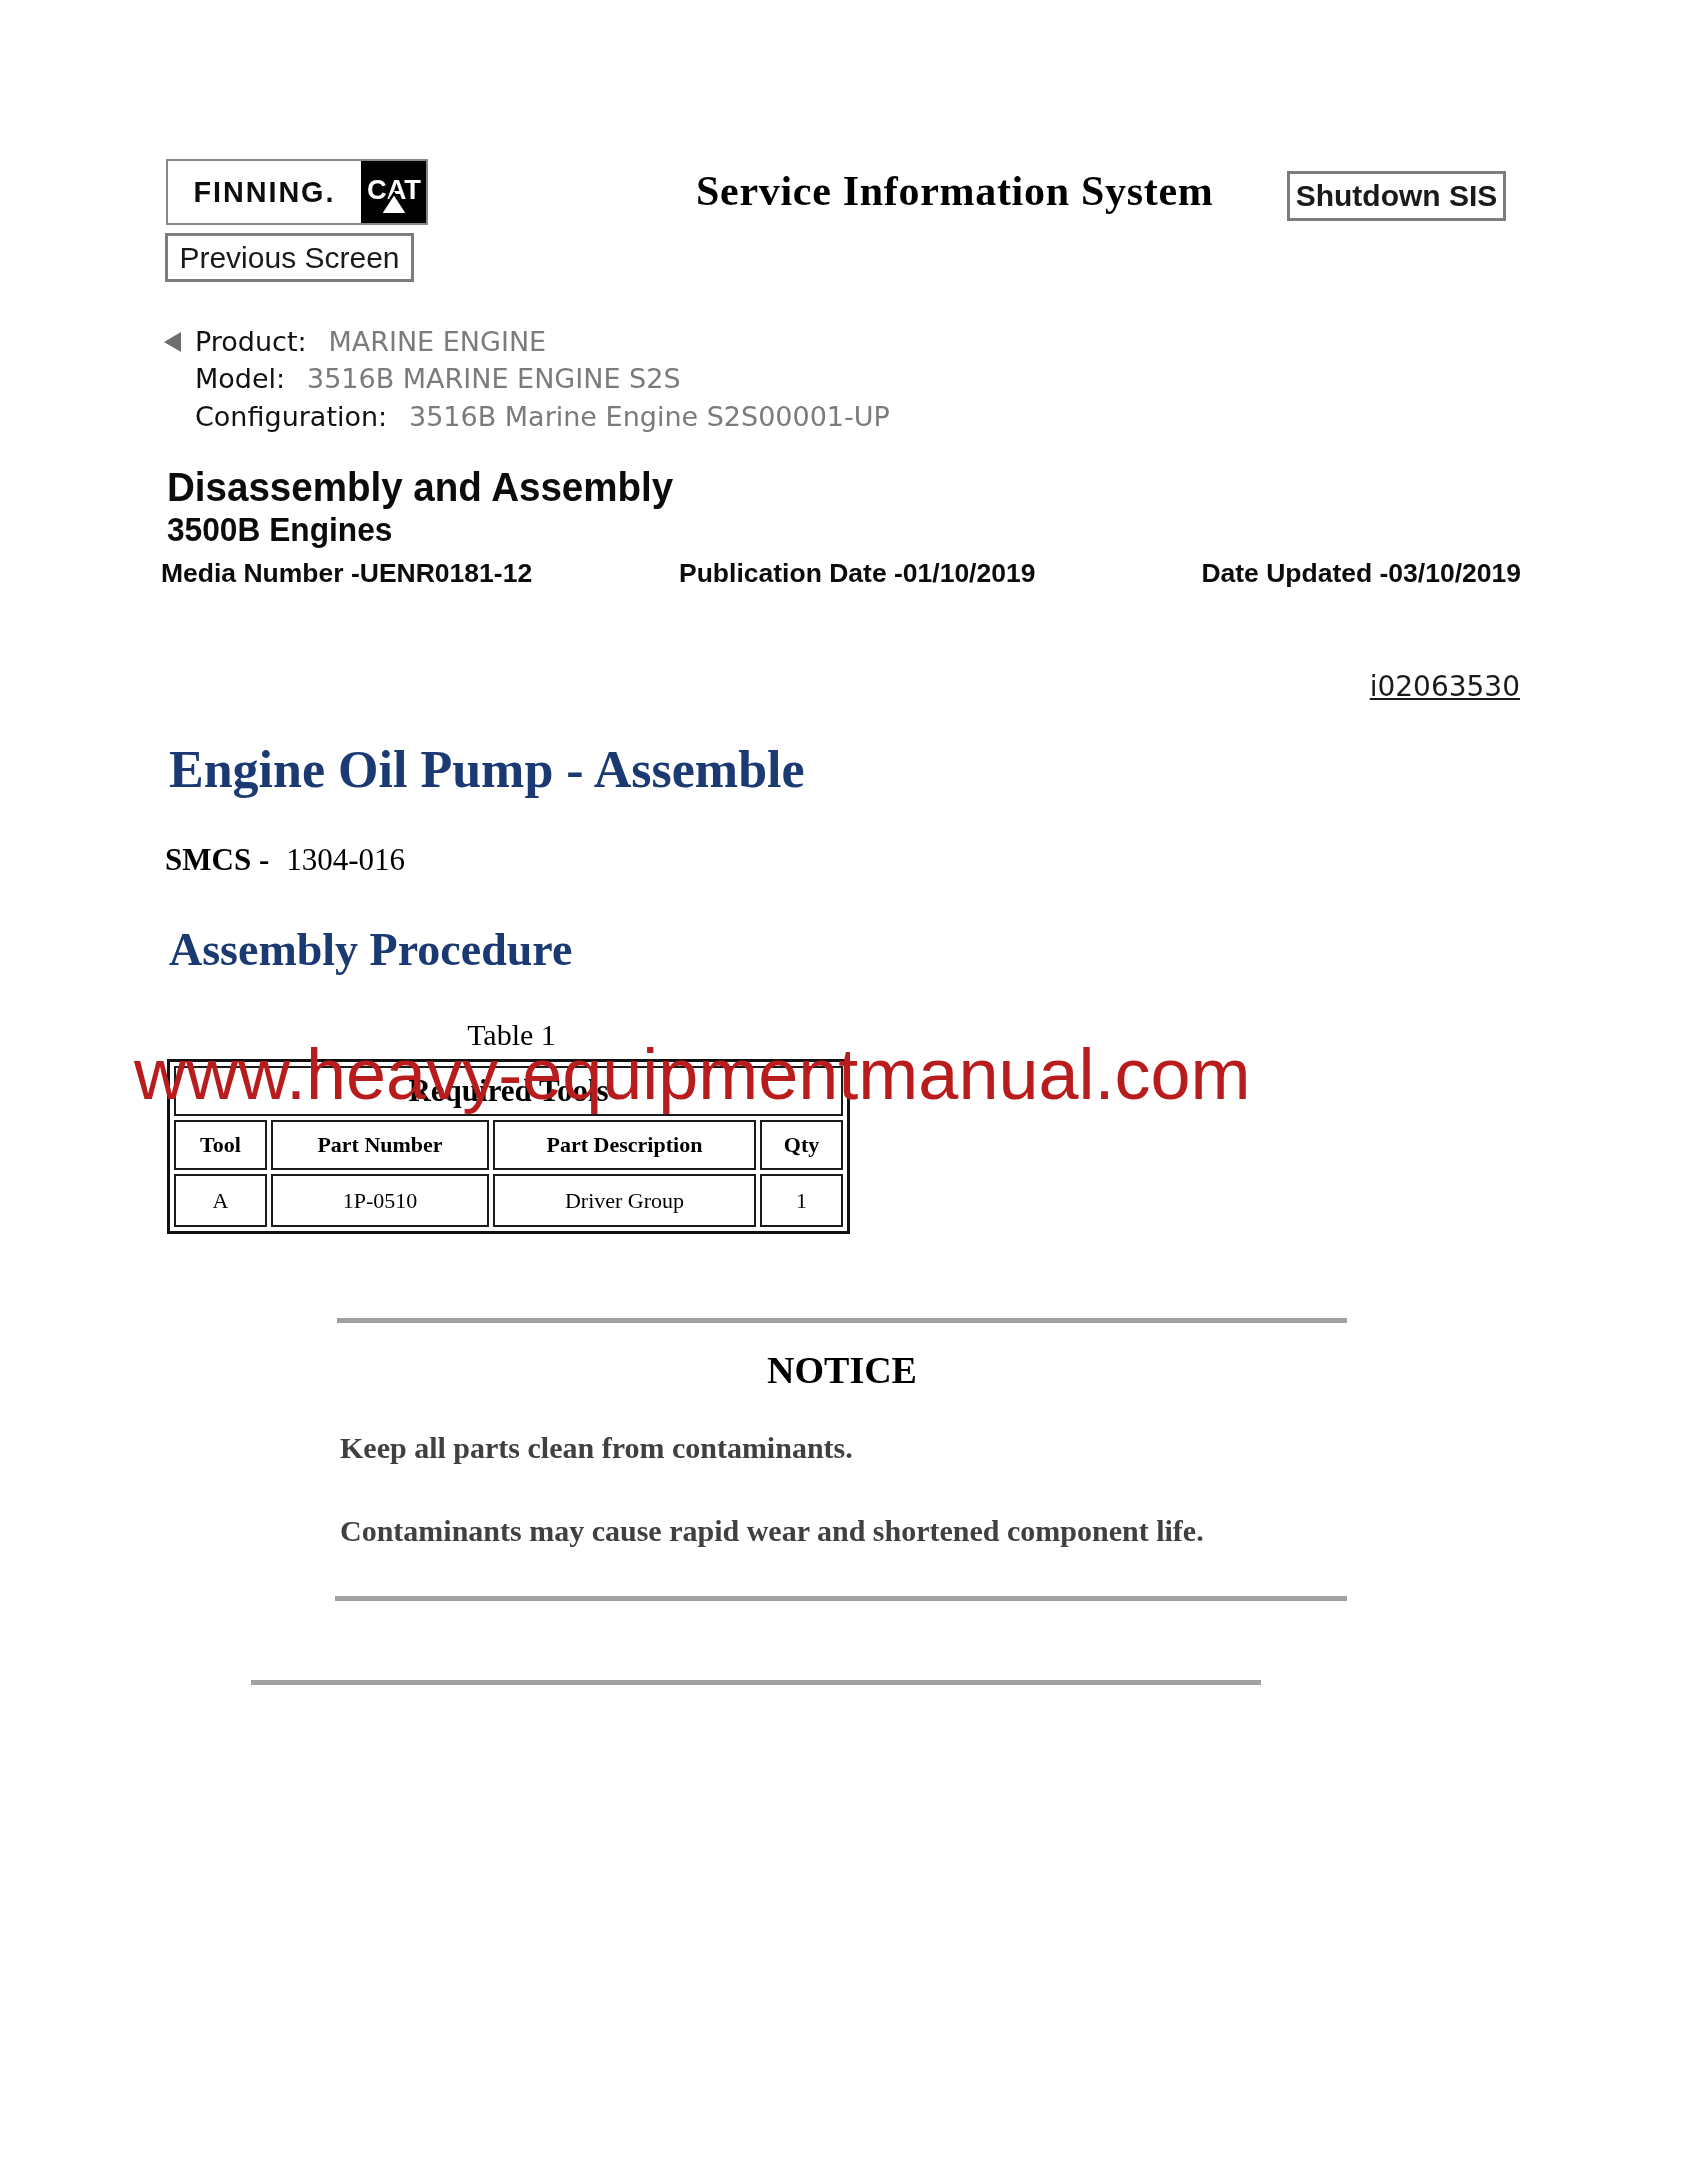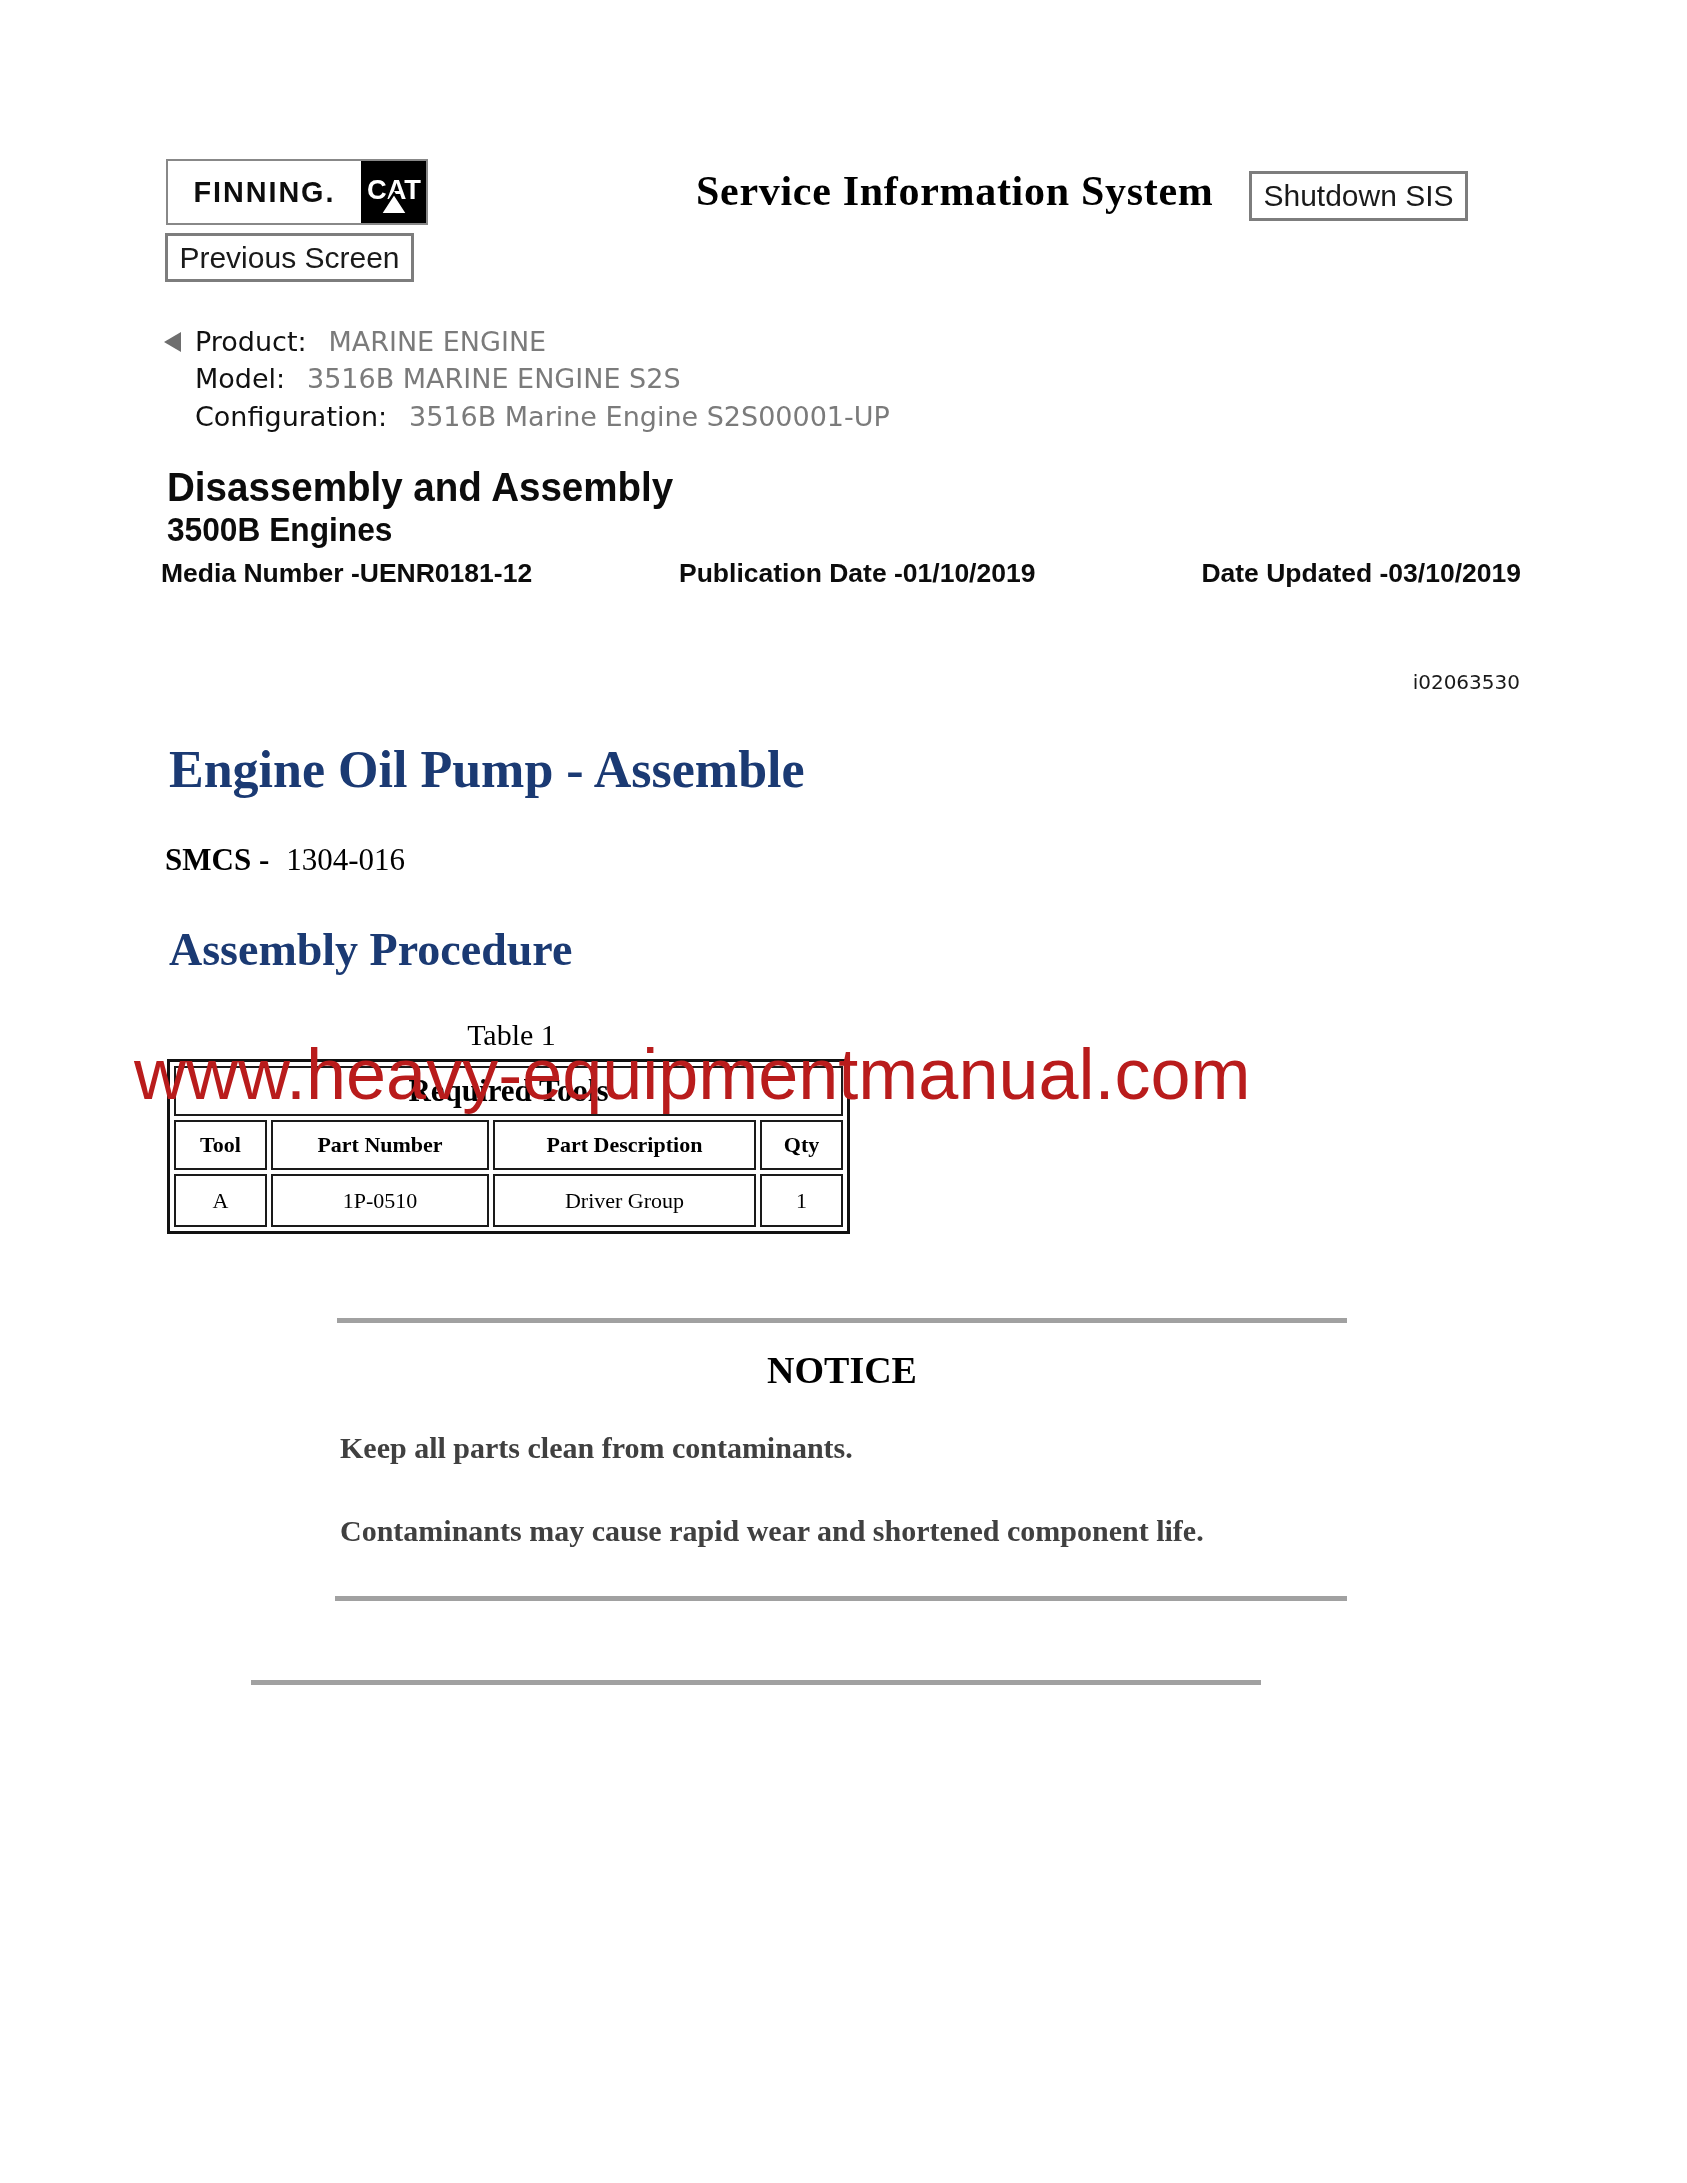--- a/index.html
+++ b/index.html
@@ -46,21 +46,21 @@
 
   .btn {
     position: absolute;
     background: #ffffff;
     border: 3.3px solid #7d7d7d;
     display: flex; align-items: center; justify-content: center;
     font-family: "Liberation Sans", sans-serif;
     font-size: 30px; color: #1a1a1a;
     cursor: default; white-space: nowrap;
   }
-  #shutdown-btn { left: 1249px; top: 171px; width: 219px; height: 50px; }
+  #shutdown-btn { left: 1287px; top: 171px; width: 219px; height: 50px; font-weight: bold; }
   #previous-btn { left: 165px; top: 233px; width: 249px; height: 49px; }
 
   
   .back-arrow {
     position: absolute; left: 164px; top: 332px;
     width: 0; height: 0;
     border-top: 10px solid transparent;
     border-bottom: 10px solid transparent;
     border-right: 17px solid #6e6e6e;
   }
@@ -96,21 +96,21 @@
     font-weight: bold; font-size: 26.5px; color: #0c0c0c;
     white-space: nowrap;
   }
   #media-number { left: 161px; }
   #publication-date { left: 679px; }
   #date-updated { right: 166px; }
 
   .doc-id {
     position: absolute; right: 167px; top: 670px;
     font-family: "DejaVu Sans", sans-serif;
-    font-size: 20px; color: #1a1a1a;
+    font-size: 28px; color: #1a1a1a; text-decoration: underline;
   }
 
   
   .h1-blue {
     position: absolute; left: 169px; top: 740px;
     font-family: "Liberation Serif", serif;
     font-weight: bold; font-size: 52px;
     color: #1b3a73; white-space: nowrap;
   }
   .smcs-line {

